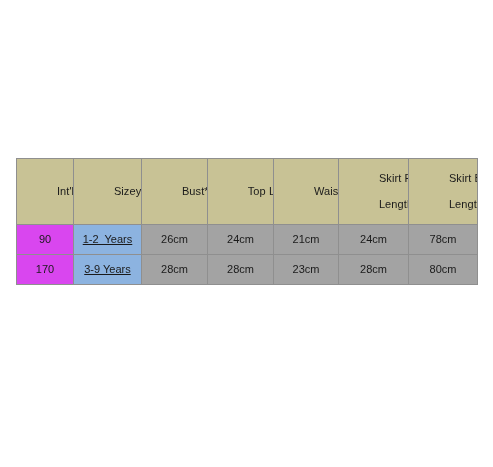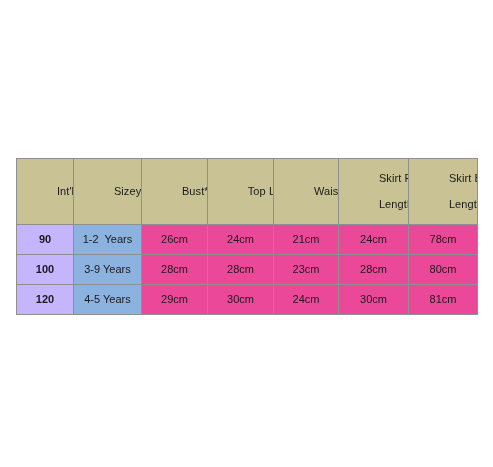--- a/index.html
+++ b/index.html
@@ -54,30 +54,30 @@
     background: #c8c295;
     height: 44px;
     font-weight: normal;
     font-size: 11px;
     letter-spacing: 0.1px;
   }
 
   
   table.size-chart tbody td {
     height: 29px;
-    background: #ec4899;
+    background: #a3a3a3;
   }
 
   table.size-chart tbody td.col-intl {
-    background: #c4b5fd;
-    font-weight: bold;
+    background: #d946ef;
   }
 
   table.size-chart tbody td.col-sizeyear {
     background: #8cb3e0;
+    text-decoration: underline;
   }
 
   
   col.c0 { width: 57px; }
   col.c1 { width: 68px; }
   col.c2 { width: 66px; }
   col.c3 { width: 66px; }
   col.c4 { width: 65px; }
   col.c5 { width: 70px; }
   col.c6 { width: 69px; }
@@ -131,34 +131,25 @@
         <tr>
           <td class="col-intl">90</td>
           <td class="col-sizeyear">1-2  Years</td>
           <td>26cm</td>
           <td>24cm</td>
           <td>21cm</td>
           <td>24cm</td>
           <td>78cm</td>
         </tr>
         <tr>
-          <td class="col-intl">100</td>
+          <td class="col-intl">170</td>
           <td class="col-sizeyear">3-9 Years</td>
           <td>28cm</td>
           <td>28cm</td>
           <td>23cm</td>
           <td>28cm</td>
           <td>80cm</td>
-        </tr>
-        <tr>
-          <td class="col-intl">120</td>
-          <td class="col-sizeyear">4-5 Years</td>
-          <td>29cm</td>
-          <td>30cm</td>
-          <td>24cm</td>
-          <td>30cm</td>
-          <td>81cm</td>
         </tr>
       </tbody>
     </table>
   </div>
 
 </div>
 
 </body></html>

